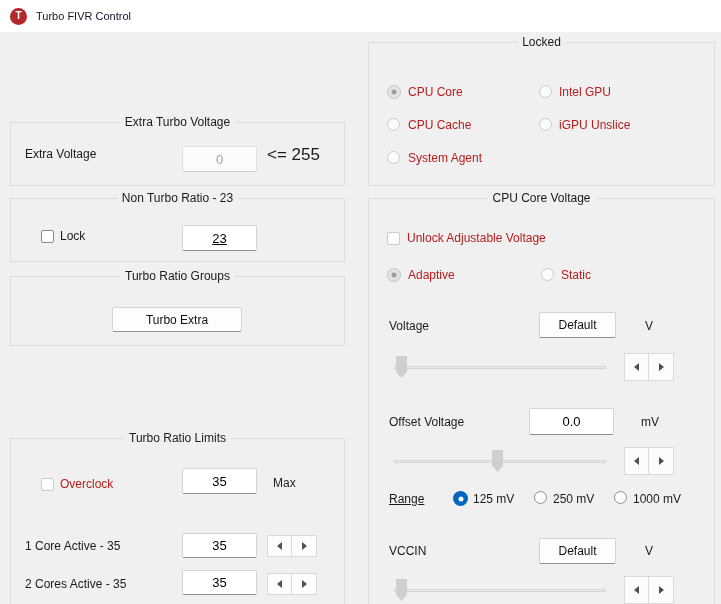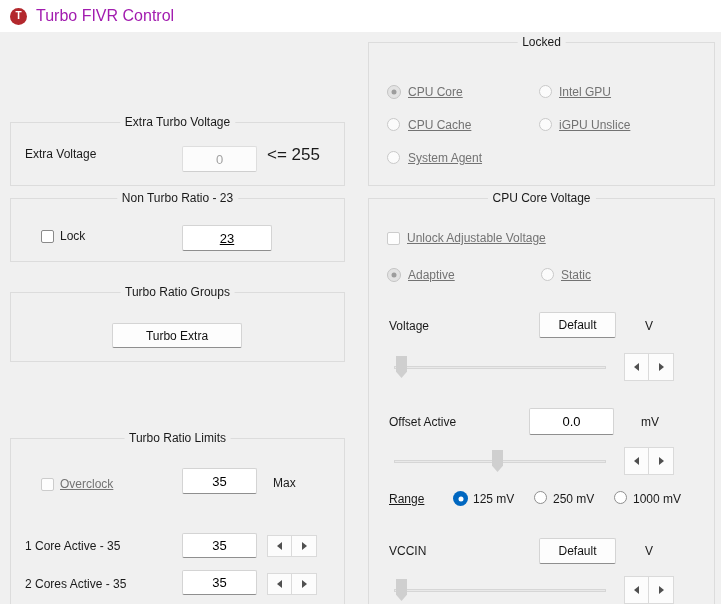--- a/index.html
+++ b/index.html
@@ -13,35 +13,35 @@
   #titlebar {
     position:absolute; left:0; top:0; width:721px; height:32px;
     background:#ffffff; display:flex; align-items:center; gap:9px;
     padding-left:10px; box-sizing:border-box;
   }
   .app-icon {
     width:17px; height:17px; border-radius:50%;
     background:#b3282d; color:#fff; font-size:10px; font-weight:bold;
     display:flex; align-items:center; justify-content:center; line-height:1;
   }
-  .title-text { font-size:16px; color:#a21caf; }
+  .title-text { font-size:11px; color:#0f172a; }
 
   
   .group {
     position:absolute; border:1px solid #dcdcdc; background:#f0f0f0;
     box-sizing:border-box;
   }
   .group-label {
     position:absolute; top:-8px; left:50%; transform:translateX(-50%);
     background:#f0f0f0; padding:0 5px; font-size:12px; color:#1a1a1a;
     white-space:nowrap; line-height:15px;
   }
 
   .lbl { position:absolute; font-size:12px; color:#1a1a1a; white-space:nowrap; line-height:15px; }
-  .lbl.dis { color:#737373;text-decoration:underline; }
+  .lbl.dis { color:#b91c1c; }
 
   
   .radio {
     position:absolute; width:13px; height:13px; border-radius:50%;
     border:1px solid #8f8f8f; background:#fff; box-sizing:border-box;
   }
   .radio.checked {
     width:15px; height:15px; border:none; background:#0067c0;
   }
   .radio.checked::after {
@@ -116,24 +116,24 @@
     <span class="group-label">Extra Turbo Voltage</span>
     <span class="lbl" style="left:14px; top:24px;">Extra Voltage</span>
     <div class="textbox dis" style="left:171px; top:23px; width:75px; height:26px;">0</div>
     <span class="lbl" style="left:256px; top:24px; font-size:17px;">&lt;= 255</span>
   </div>
 
   <div class="group" style="left:10px; top:198px; width:335px; height:64px;">
     <span class="group-label">Non Turbo Ratio - 23</span>
     <span class="cb" style="left:30px; top:31px;"></span>
     <span class="lbl" style="left:49px; top:30px;">Lock</span>
-    <div class="textbox" style="left:171px; top:26px; width:90px; height:26px;text-decoration:underline;">23</div>
-  </div>
-
-  <div class="group" style="left:10px; top:276px; width:335px; height:70px;margin-top:16px;">
+    <div class="textbox" style="left:171px; top:26px; width:75px; height:26px;text-decoration:underline;">23</div>
+  </div>
+
+  <div class="group" style="left:10px; top:276px; width:335px; height:70px;">
     <span class="group-label">Turbo Ratio Groups</span>
     <div class="btn" style="left:101px; top:30px; width:130px; height:25px;">Turbo Extra</div>
   </div>
 
 
   <div class="group" style="left:10px; top:438px; width:335px; height:190px;">
     <span class="group-label">Turbo Ratio Limits</span>
     <span class="cb dis" style="left:30px; top:39px;"></span>
     <span class="lbl dis" style="left:49px; top:38px;">Overclock</span>
     <div class="textbox" style="left:171px; top:29px; width:75px; height:26px;">35</div>
@@ -200,21 +200,21 @@
     <div class="thumb" style="left:27px; top:157px;"></div>
     <div class="spin" style="left:255px; top:154px;">
       <div class="sbtn" style="width:25px; height:28px;">
           <span class="tri-l"></span>
         </div>
       <div class="sbtn" style="width:25px; height:28px;">
           <span class="tri-r"></span>
         </div>
     </div>
 
-    <span class="lbl" style="left:20px; top:216px;">Offset Active</span>
+    <span class="lbl" style="left:20px; top:216px;">Offset Voltage</span>
     <div class="textbox" style="left:160px; top:209px; width:85px; height:27px;">0.0</div>
     <span class="lbl" style="left:272px; top:216px;">mV</span>
 
     <div class="track" style="left:25px; top:261px; width:212px;"></div>
     <div class="thumb" style="left:123px; top:251px;"></div>
     <div class="spin" style="left:255px; top:248px;">
       <div class="sbtn" style="width:25px; height:28px;">
           <span class="tri-l"></span>
         </div>
       <div class="sbtn" style="width:25px; height:28px;">

